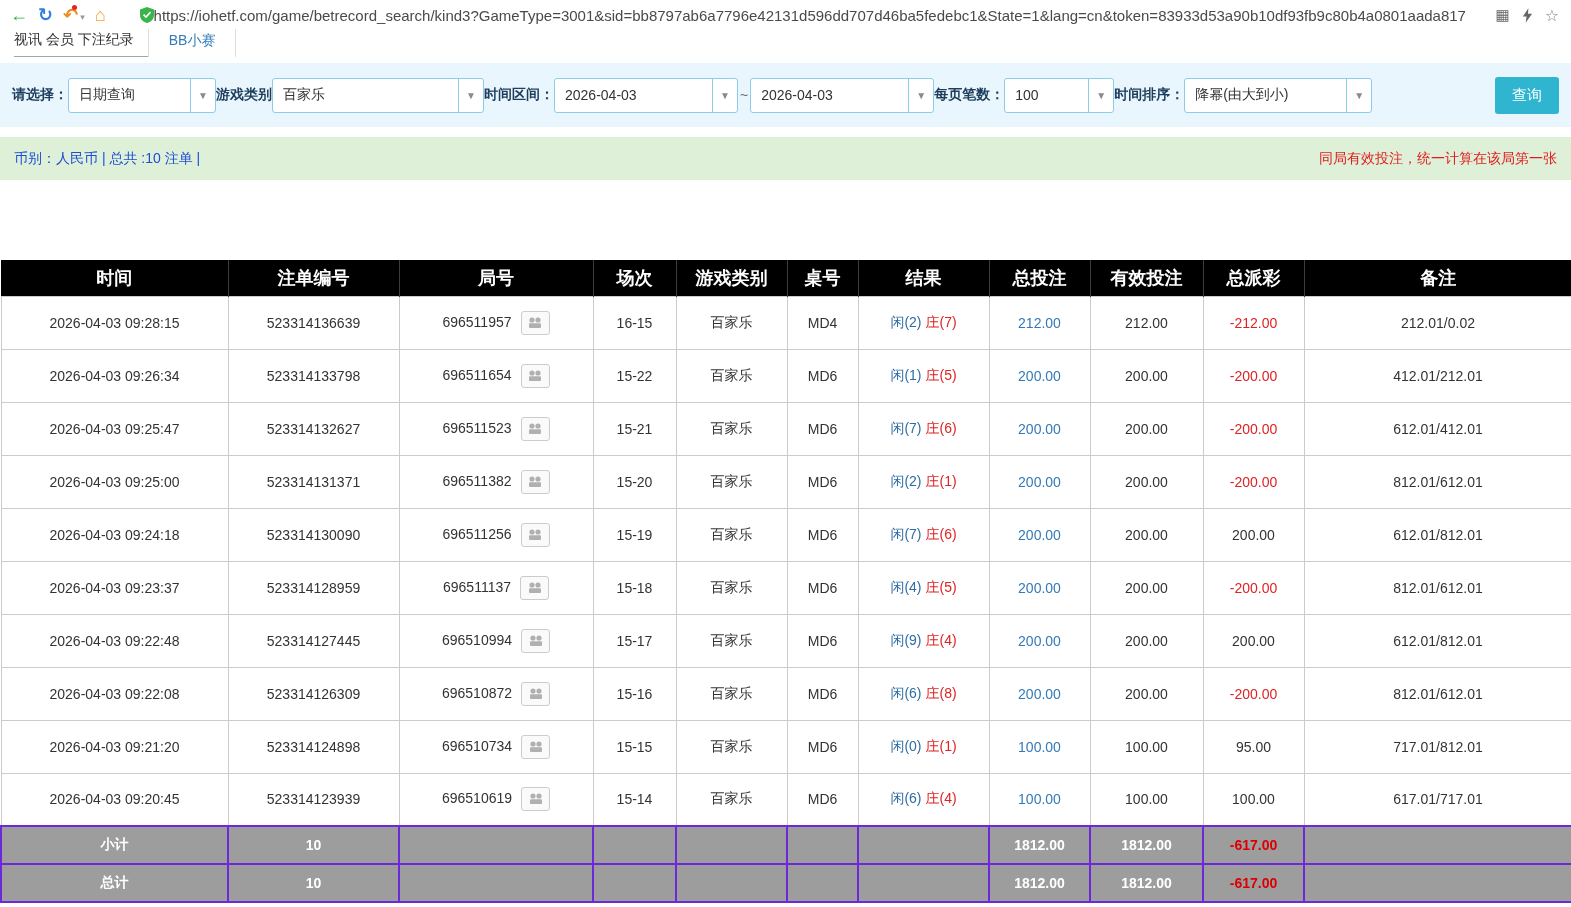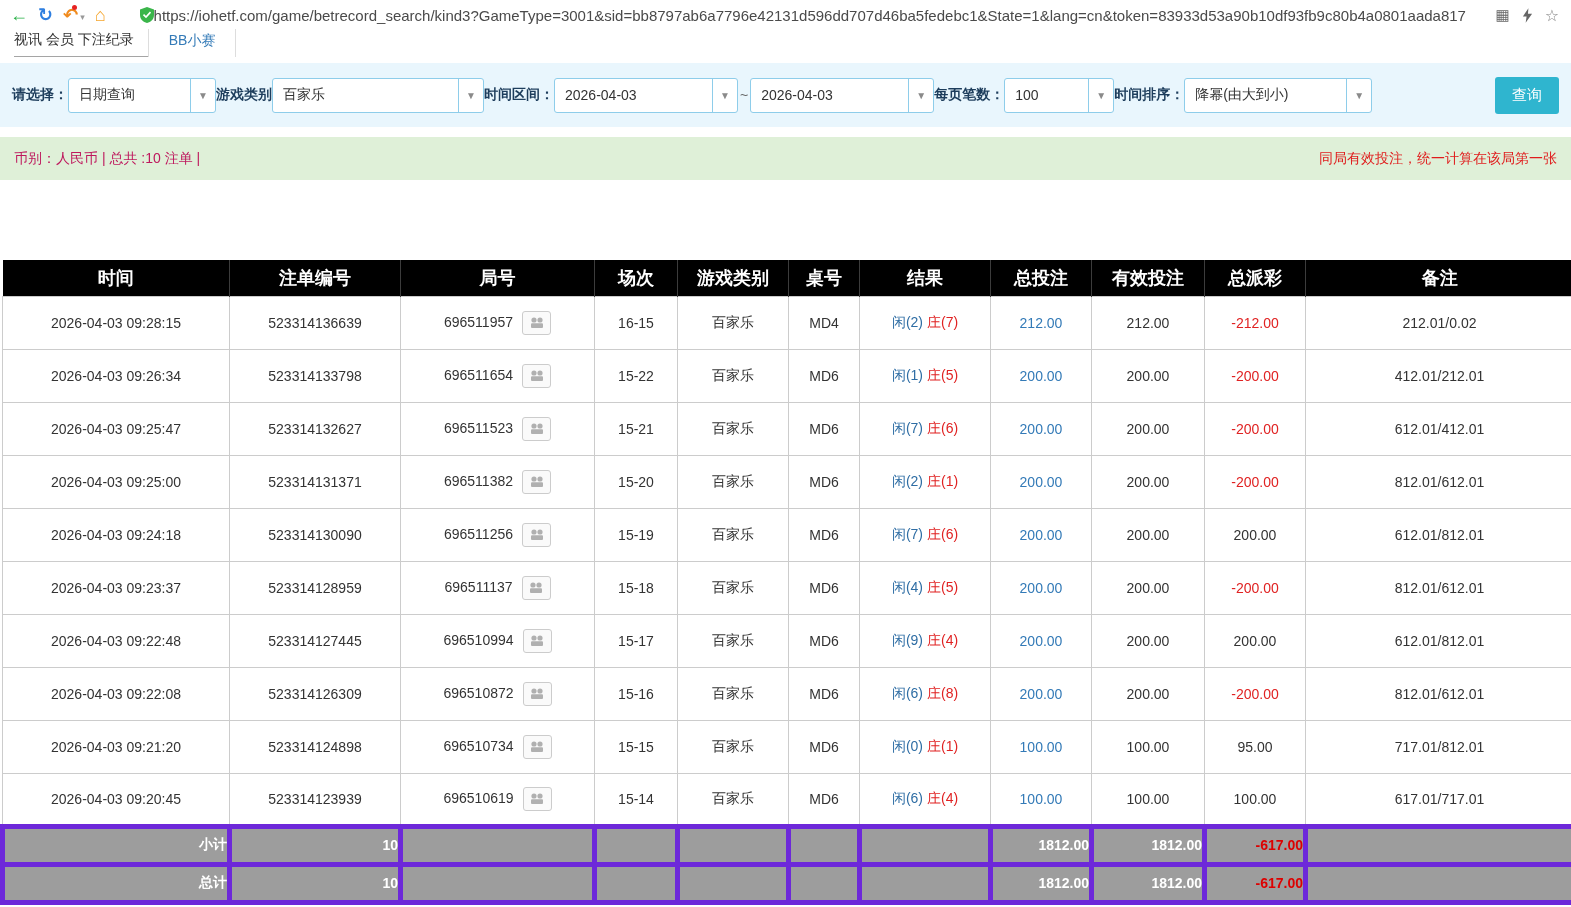--- a/index.html
+++ b/index.html
@@ -34,30 +34,30 @@
   .sel .val { padding:0 10px; font-size:14px; color:#333; flex:1; display:flex; align-items:center; overflow:hidden; white-space:nowrap; }
   .sel .caret { width:25px; border-left:1px solid #8ecdea; color:#8a8a8a; display:flex; align-items:center; justify-content:center; font-size:10px; }
   .w150{width:148px} .w215{width:212px} .w186{width:184px} .w112{width:110px} .w190{width:188px}
   .tilde { font-size:14px; color:#666; padding:0 2px; }
   .search-btn { margin-left:auto; background:#2fb5cf; color:#fff; border:none; border-radius:3px;
                 font-size:15px; padding:9px 17px; cursor:pointer; flex:none; }
 
   
   .infobar { margin-top:10px; background:#dff0d8; height:43px; display:flex; align-items:center;
              justify-content:space-between; padding:0 14px; font-size:14px; }
-  .info-left { color:#be185d; }
+  .info-left { color:#1d4ed8; }
   .info-right { color:#e01c1c; white-space:nowrap; overflow:hidden; }
 
   
   .table-wrap { margin-top:80px; }
   table { width:1571px; border-collapse:collapse; table-layout:fixed; font-size:14px; color:#333; }
   thead th { background:#000; color:#fff; font-weight:bold; height:36px; border-right:1px solid #3c3c3c; font-size:18px; text-align:center; }
   thead th:last-child { border-right:none; }
   tbody td { border:1px solid #ccc; height:53px; text-align:center; background:#fff; vertical-align:middle; }
-  tfoot td { background:#9d9d9d; color:#fff; font-weight:bold; height:38px; border:5px solid #6d28d9; text-align:right; font-size:14px;margin-top:46px; }
+  tfoot td { background:#9d9d9d; color:#fff; font-weight:bold; height:38px; border:2px solid #6d28d9; text-align:center; font-size:14px;margin-top:46px; }
   .blue-link { color:#337ab7; cursor:pointer; }
   .payout.neg { color:#e02222; }
   tfoot .payout.neg { color:#dd0000; }
   .xian { color:#2e6da4; margin-right:4px; }
   .zhuang { color:#e02222; }
   .vid-btn { display:inline-flex; align-items:center; justify-content:center; width:29px; height:24px;
              border:1px solid #ccc; border-radius:3px; background:#fafafa; margin-left:9px; vertical-align:middle; cursor:pointer; }
 </style>
 </head>
 <body>

